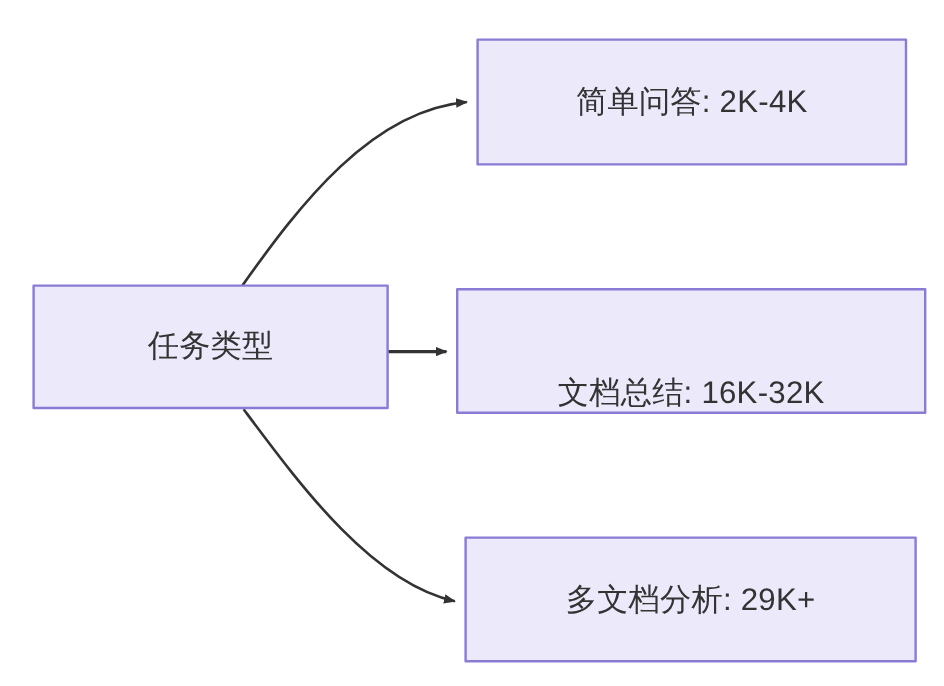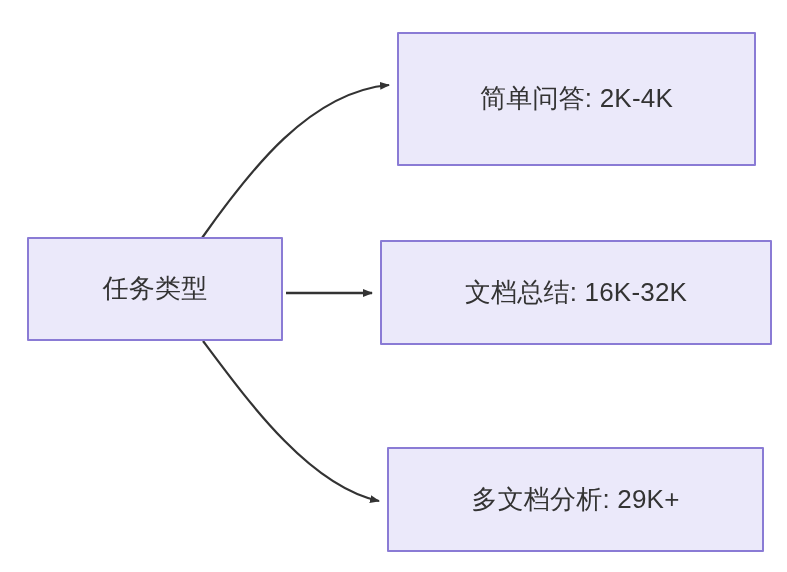--- a/index.html
+++ b/index.html
@@ -37,23 +37,23 @@
     color: #333333;
     font-size: 26px;
     line-height: 1.2;
     letter-spacing: 0.2px;
     white-space: nowrap;
   }
   .node-label {
     display: block;
   }
   
-  #node-root      { left: 27px;  top: 237px; width: 256px; height: 104px; }
-  #node-simple-qa { left: 397px; top: 32px;  width: 359px; height: 134px; }
-  #node-doc-sum   { left: 380px; top: 240px; width: 392px; height: 105px; }
+  #node-root      { left: 27px;  top: 237px; width: 297px; height: 104px; }
+  #node-simple-qa { left: 397px; top: 32px;  width: 359px; height: 106px; }
+  #node-doc-sum   { left: 380px; top: 240px; width: 392px; height: 105px; align-items: flex-end; }
   #node-multi-doc { left: 387px; top: 447px; width: 377px; height: 105px; }
 </style>
 </head>
 <body>
 
 <div id="diagram-canvas">
 
   <svg id="edge-layer" viewBox="0 0 787 572" width="787" height="572" xmlns="http://www.w3.org/2000/svg">
     <defs>
       <marker id="arrowhead" markerWidth="10" markerHeight="8" refX="9" refY="4" orient="auto" markerUnits="userSpaceOnUse">

